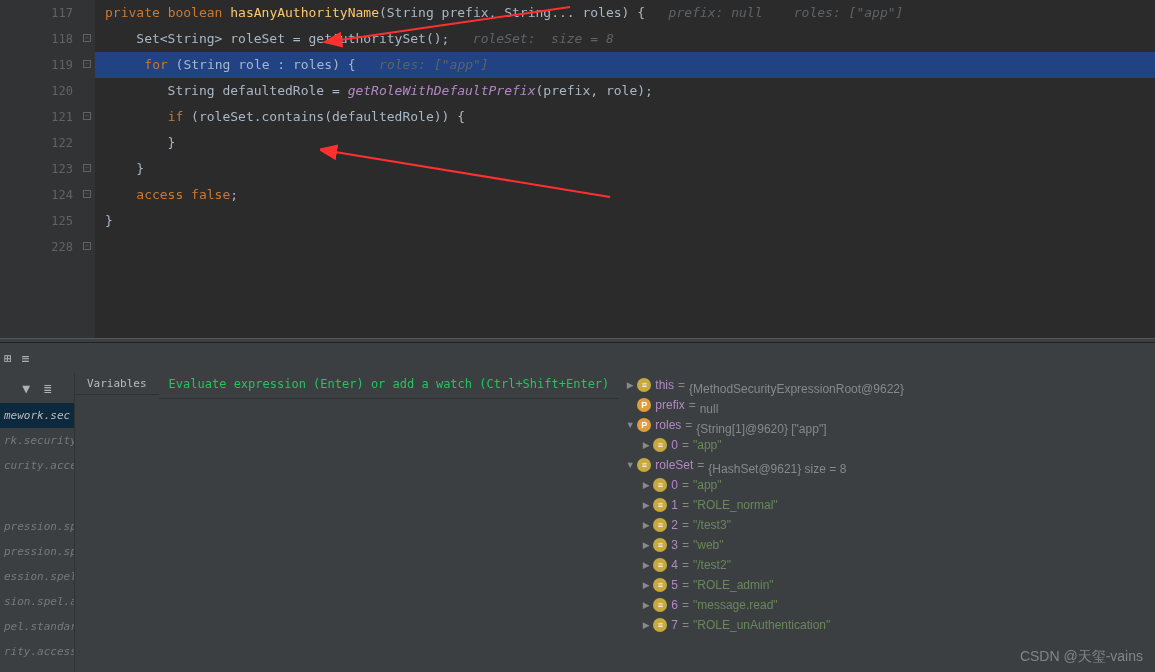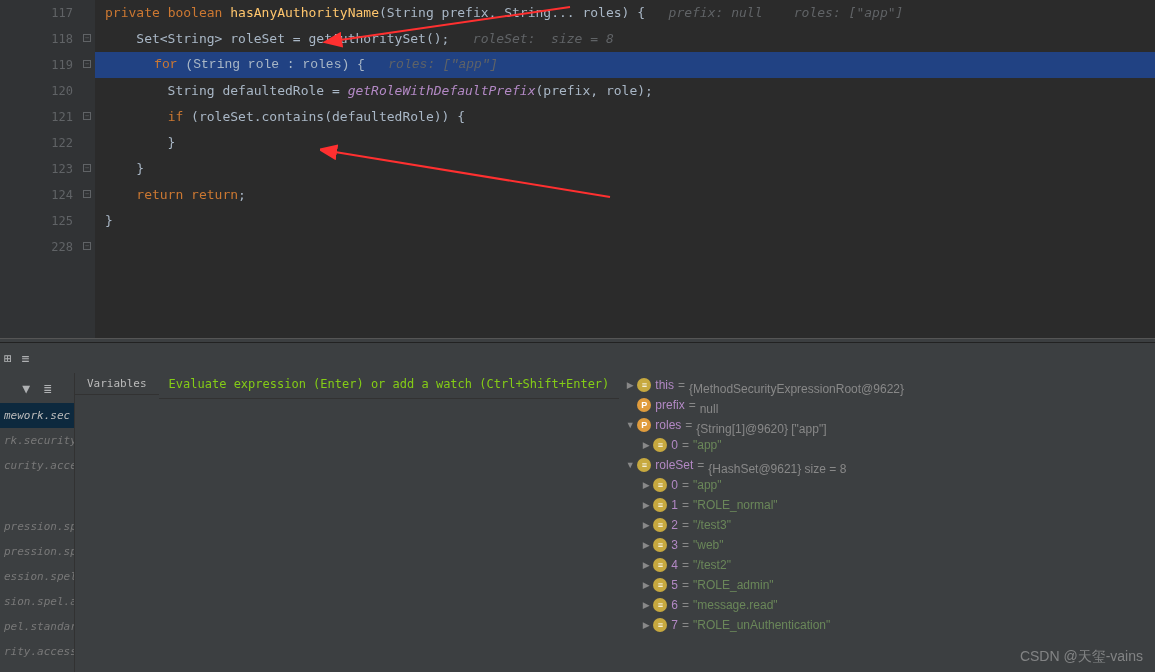--- a/index.html
+++ b/index.html
@@ -32,22 +32,21 @@
     .code-area {
       flex: 1;
       line-height: 26px;
       padding-left: 10px;
       position: relative;
     }
     .code-line { height: 26px; white-space: pre; }
     .code-line.highlighted {
       background: #214283;
       margin-left: -10px;
-      padding-left: 28px;
-      font-family: Liberation Mono, monospace;
+      padding-left: 18px;
     }
     .kw { color: #cc7832; }
     .methoddef { color: #ffc66d; }
     .funcital { color: #b389c5; font-style: italic; }
     .hint { color: #606366; font-style: italic; }
     .fold-icon {
       position: absolute;
       right: -18px;
       top: 8px;
       width: 8px;
@@ -110,21 +109,21 @@
     .vars-header {
       height: 22px;
       padding: 4px 12px;
       font-size: 11px;
       color: #bbbbbb;
       border-bottom: 1px solid #323232;
     }
     .vars-input {
       height: 26px;
       padding: 4px 10px;
-      color: #84cc16;
+      color: #22c55e;
       font-size: 12px;
       border-bottom: 1px solid #323232;
     }
     .vars-tree {
       flex: 1;
       padding: 2px 0;
       overflow-y: auto;
     }
     .var-row {
       display: flex;
@@ -188,21 +187,21 @@
     <div class="gutter-line"><span>228</span><span class="fold-icon">−</span></div>
   </div>
   <div class="code-area">
     <div class="code-line"><span class="kw">private</span> <span class="kw">boolean</span> <span class="methoddef">hasAnyAuthorityName</span><span>(String prefix, String... roles) {</span><span class="hint">   prefix: null    roles: ["app"]</span></div>
     <div class="code-line"><span>    Set&lt;String&gt; roleSet = getAuthoritySet();</span><span class="hint">   roleSet:  size = 8</span></div>
     <div class="code-line highlighted">    <span class="kw">for</span><span> (String role : roles) {</span><span class="hint">   roles: ["app"]</span></div>
     <div class="code-line"><span>        String defaultedRole = </span><span class="funcital">getRoleWithDefaultPrefix</span><span>(prefix, role);</span></div>
     <div class="code-line"><span>        </span><span class="kw">if</span><span> (roleSet.contains(defaultedRole)) {</span></div>
     <div class="code-line"><span>        }</span></div>
     <div class="code-line"><span>    }</span></div>
-    <div class="code-line"><span>    </span><span class="kw">return return</span><span>;</span></div>
+    <div class="code-line"><span>    </span><span class="kw">access false</span><span>;</span></div>
     <div class="code-line"><span>}</span></div>
     <svg class="arrow-svg" style="left:225px;top:-5px;width:260px;height:60px">
       <defs>
           <marker id="ah1" markerWidth="10" markerHeight="8" refX="1" refY="4" orient="auto">
             <polygon points="0 0, 10 4, 0 8" fill="#ff3030"></polygon>
           </marker>
         </defs>
       <line x1="250" y1="12" x2="20" y2="45" stroke="#ff3030" stroke-width="2" marker-end="url(#ah1)"></line>
     </svg>
   </div>

